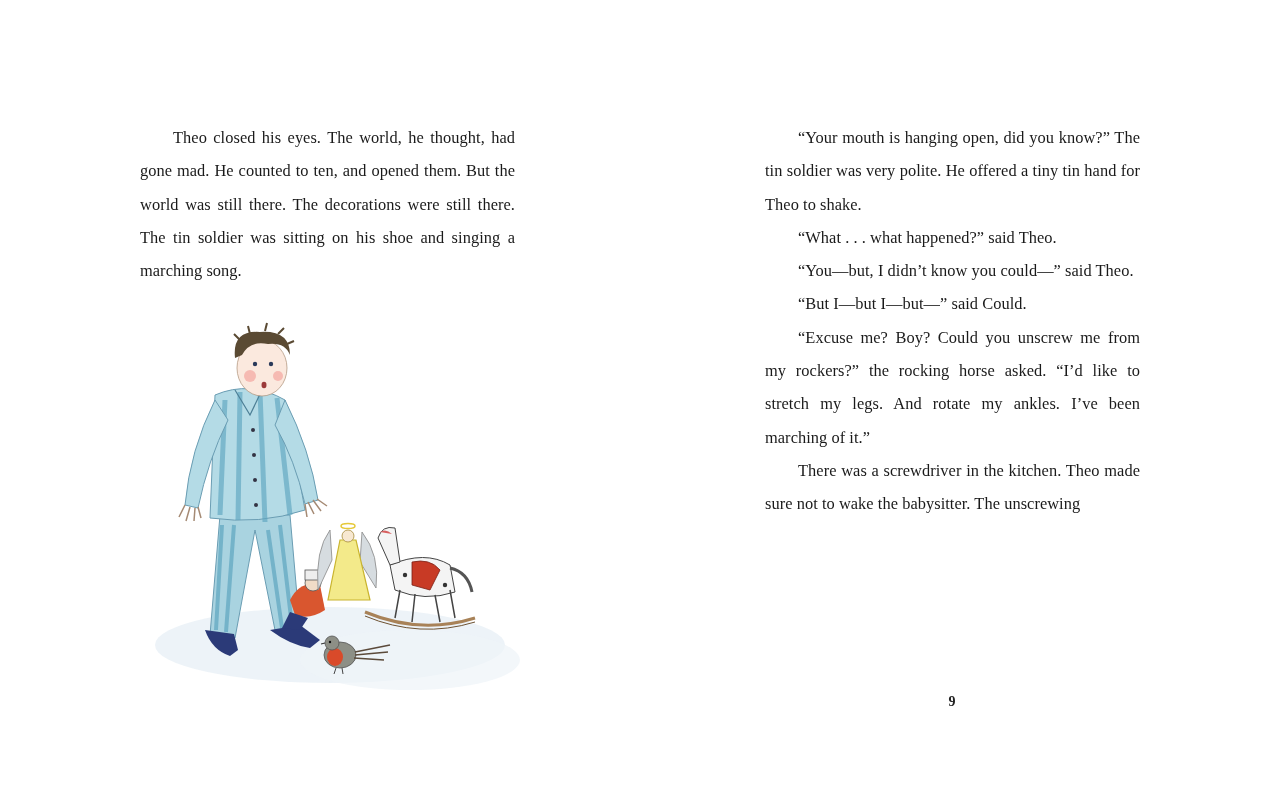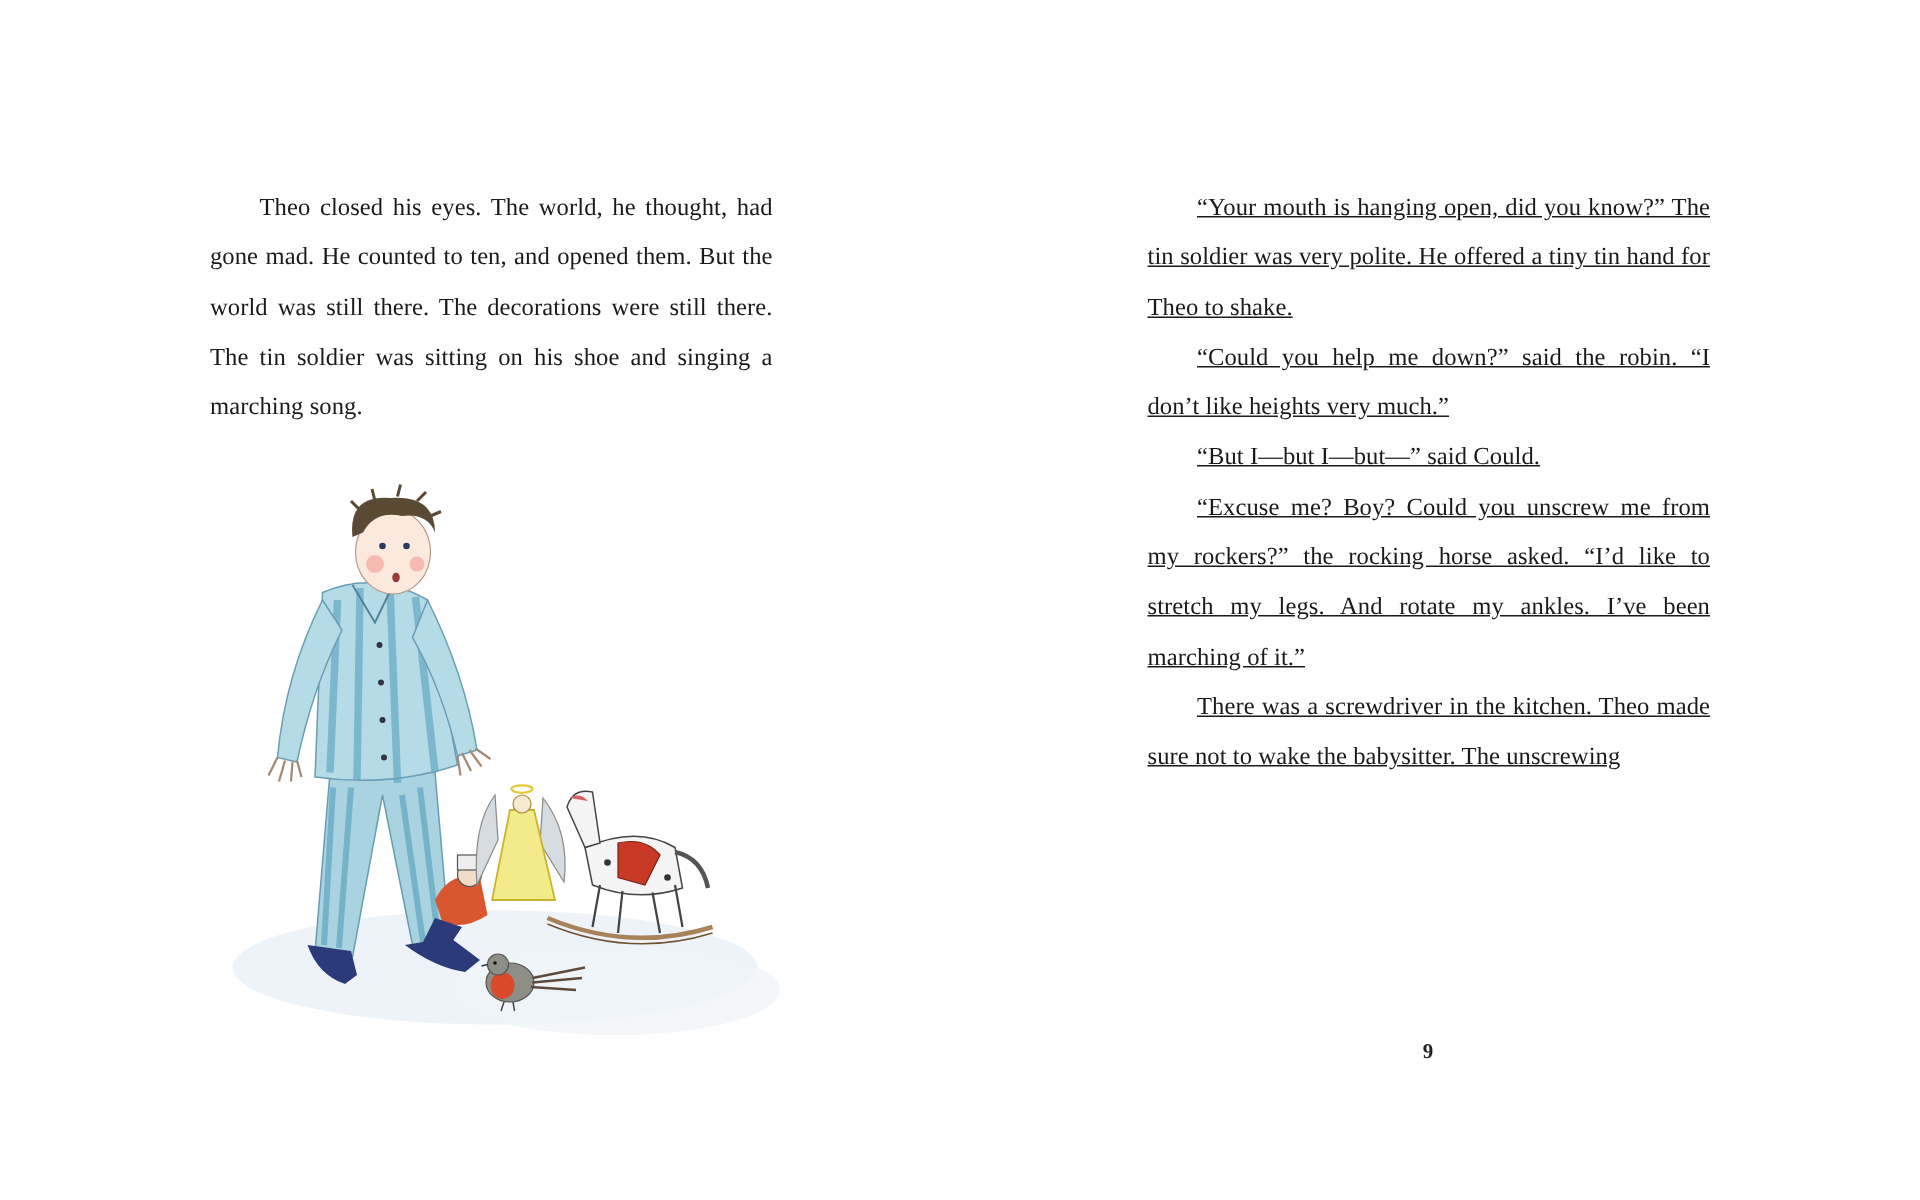--- a/index.html
+++ b/index.html
@@ -33,21 +33,20 @@
     }
     .page-left .text-block {
       left: 140px;
       top: 121px;
       width: 375px;
     }
     .page-right .text-block {
       left: 125px;
       top: 121px;
       width: 375px;
-      text-decoration: underline;
     }
     .para {
       margin: 0;
       text-indent: 33px;
     }
 
     .page-number {
       position: absolute;
       left: 305px;
       top: 694px;
@@ -157,19 +156,20 @@
         <path d="M205 352 L240 345 M205 355 L238 352 M204 358 L234 360" stroke="#5b4a3a" stroke-width="1.6"></path>
         <path d="M186 368 L184 374 M192 368 L193 374" stroke="#444" stroke-width="1"></path>
       </g>
     </svg>
   </div>
 </div>
 
 <div class="page page-right">
   <div class="text-block">
     <p class="para">“Your mouth is hanging open, did you know?” The tin soldier was very polite. He offered a tiny tin hand for Theo to shake.</p>
-    <p class="para">“Could you help me down?” said the robin. “I don’t like heights very much.”</p>
+    <p class="para">“What . . . what happened?” said Theo.</p>
+    <p class="para">“You—but, I didn’t know you could—” said Theo.</p>
     <p class="para">“But I—but I—but—” said Could.</p>
     <p class="para">“Excuse me? Boy? Could you unscrew me from my rockers?” the rocking horse asked. “I’d like to stretch my legs. And rotate my ankles. I’ve been marching of it.”</p>
     <p class="para">There was a screwdriver in the kitchen. Theo made sure not to wake the babysitter. The unscrewing</p>
   </div>
   <div class="page-number">9</div>
 </div>
 
 </body></html>

